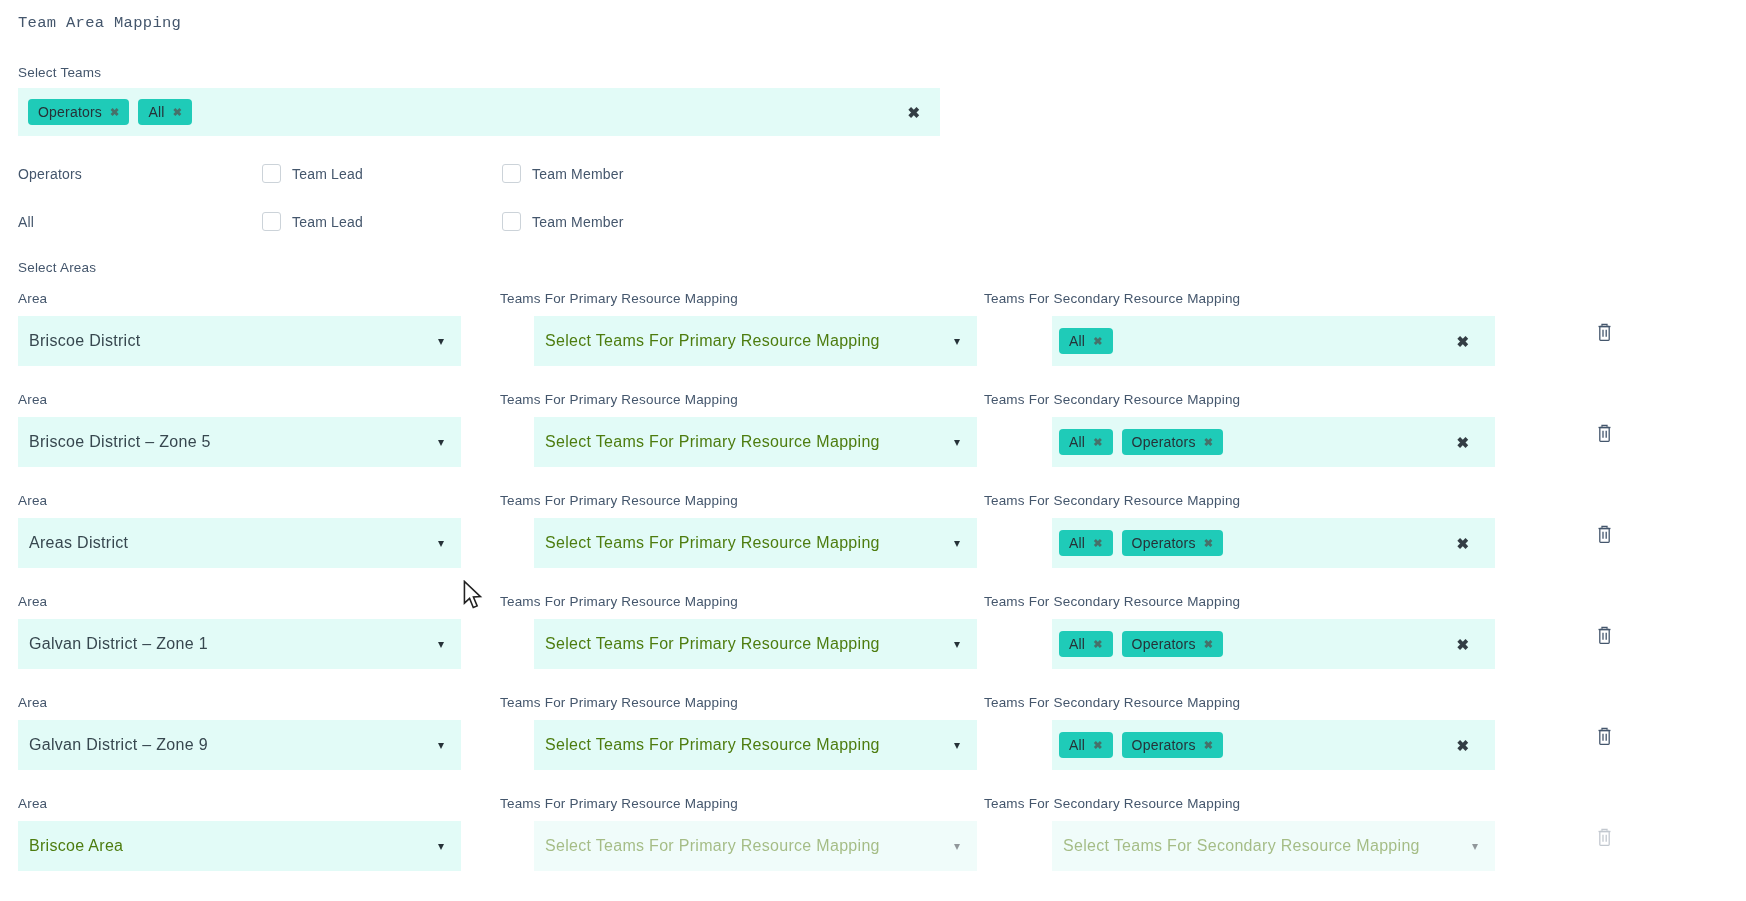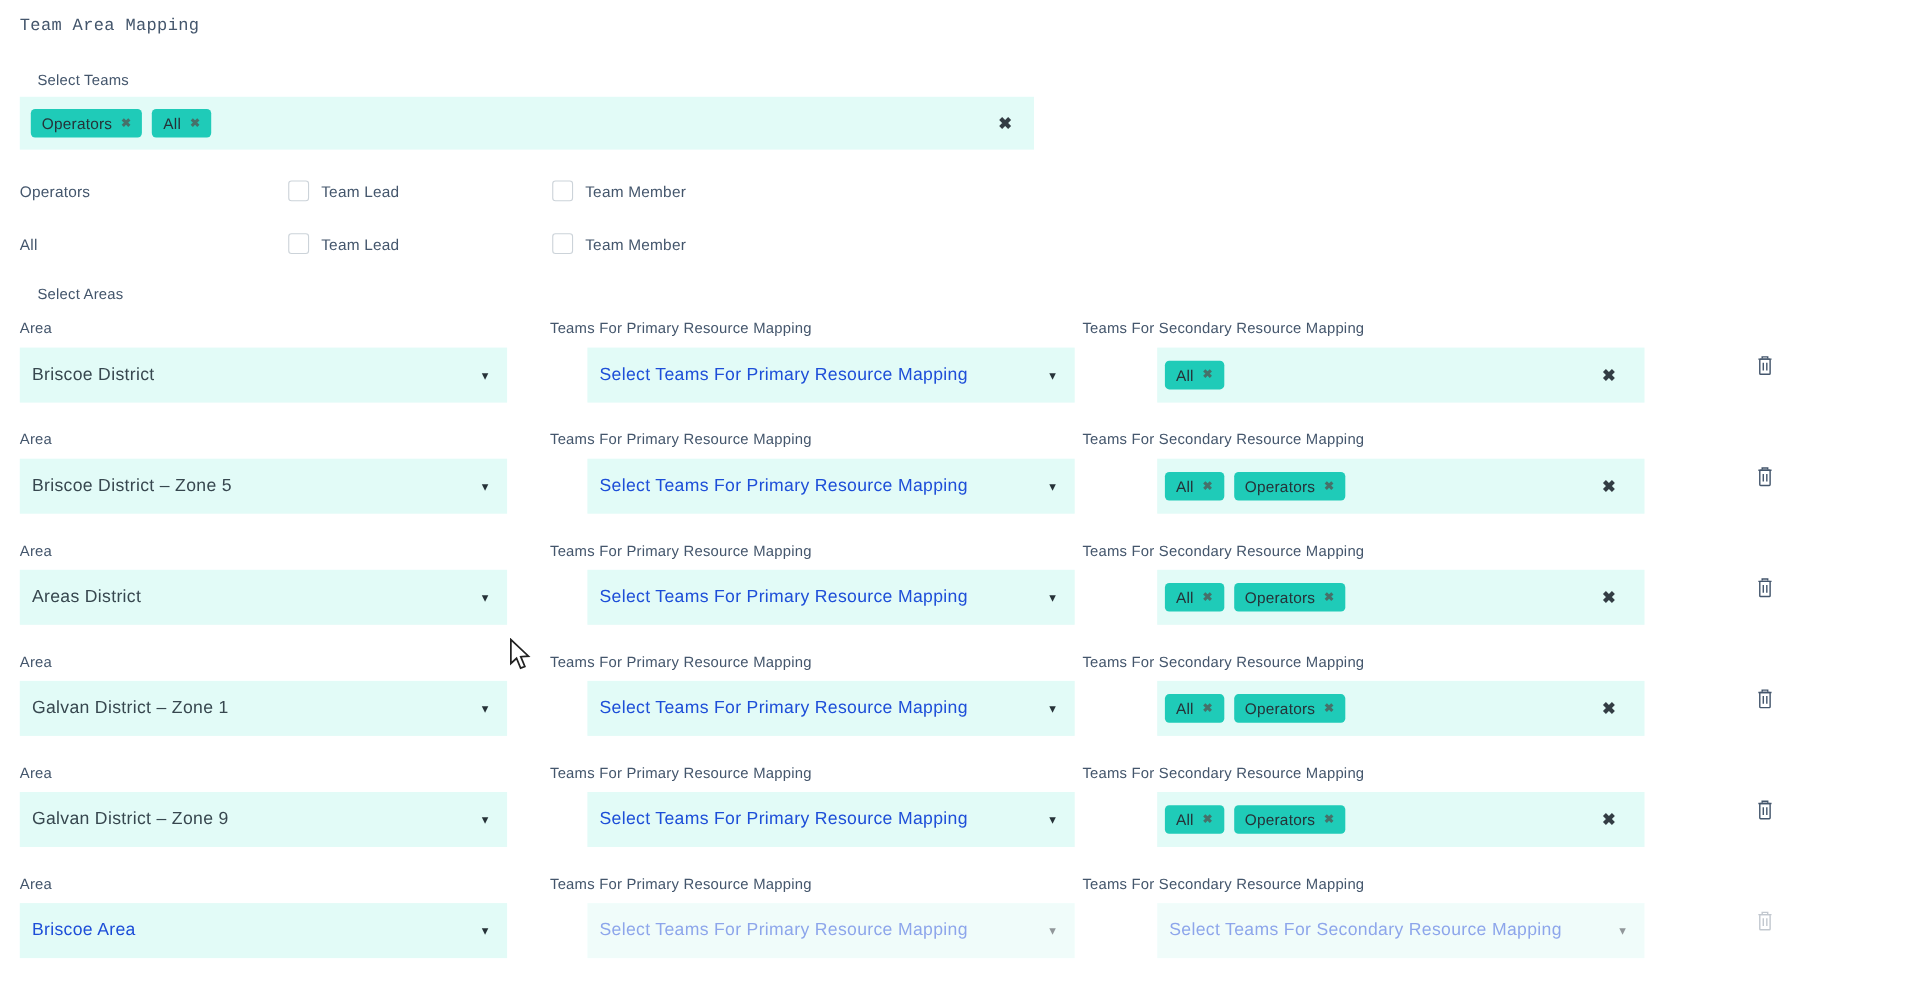--- a/index.html
+++ b/index.html
@@ -2,21 +2,21 @@
 <html><head>
 <meta charset="utf-8">
 <style>
   * { margin:0; padding:0; box-sizing:border-box; }
   html,body { width:1746px; height:901px; background:#ffffff; overflow:hidden;
     font-family:"Liberation Sans", sans-serif; }
   .page { position:relative; width:1746px; height:901px; padding:14px 0 0 18px; }
 
   .page-title { font-size:15.5px; color:#44566c; letter-spacing:.3px;font-family:Liberation Mono, monospace; }
 
-  .section-label { font-size:13.5px; color:#44566c; letter-spacing:.2px;margin-left:16px; }
+  .section-label { font-size:13.5px; color:#44566c; letter-spacing:.2px; }
 
   
   .teams-select-label { margin-top:33px; }
   .teams-multiselect { margin-top:8px; width:922px; height:48px; background:#e2fbf7;
     display:flex; align-items:center; justify-content:space-between;
     padding:0 20px 0 10px; cursor:pointer; }
   .chips { display:flex; align-items:center; gap:9px; }
   .chip { background:#1fcbb8; border-radius:4px; height:26px; display:inline-flex;
     align-items:center; padding:0 10px; font-size:14px; color:#263238; gap:8px;
     letter-spacing:.2px; white-space:nowrap; }
@@ -38,21 +38,21 @@
   .area-row { margin-bottom:26px; }
   .cols { display:flex; align-items:flex-start; }
   .c1 { width:443px; margin-right:39px; }
   .c2 { width:443px; margin-right:41px; }
   .c3 { width:443px; margin-right:67px; }
   .field-label { font-size:13.5px; color:#44566c; letter-spacing:.2px; height:17px; }
   .inputs { margin-top:8px;gap:34px; }
   .select { height:50px; background:#e2fbf7; display:flex; align-items:center;
     justify-content:space-between; padding:0 17px 0 11px; cursor:pointer; }
   .select .value { font-size:16px; color:#37474f; letter-spacing:.3px; white-space:nowrap; }
-  .placeholder { font-size:16px; color:#1d4ed8; letter-spacing:.3px; white-space:nowrap; }
+  .placeholder { font-size:16px; color:#4d7c0f; letter-spacing:.3px; white-space:nowrap; }
   .caret { font-size:12px; color:#263238; line-height:1; }
   .multiselect { height:50px; background:#e2fbf7; display:flex; align-items:center;
     justify-content:space-between; padding:0 26px 0 7px; cursor:pointer; }
   .trash-btn { background:none; border:none; cursor:pointer; margin-top:7px; padding:0; }
   .faded { opacity:0.5; }
   .trash-faded { opacity:0.32; }
 
   
   .cursor { position:absolute; left:462px; top:580px; pointer-events:none; }
 </style>

